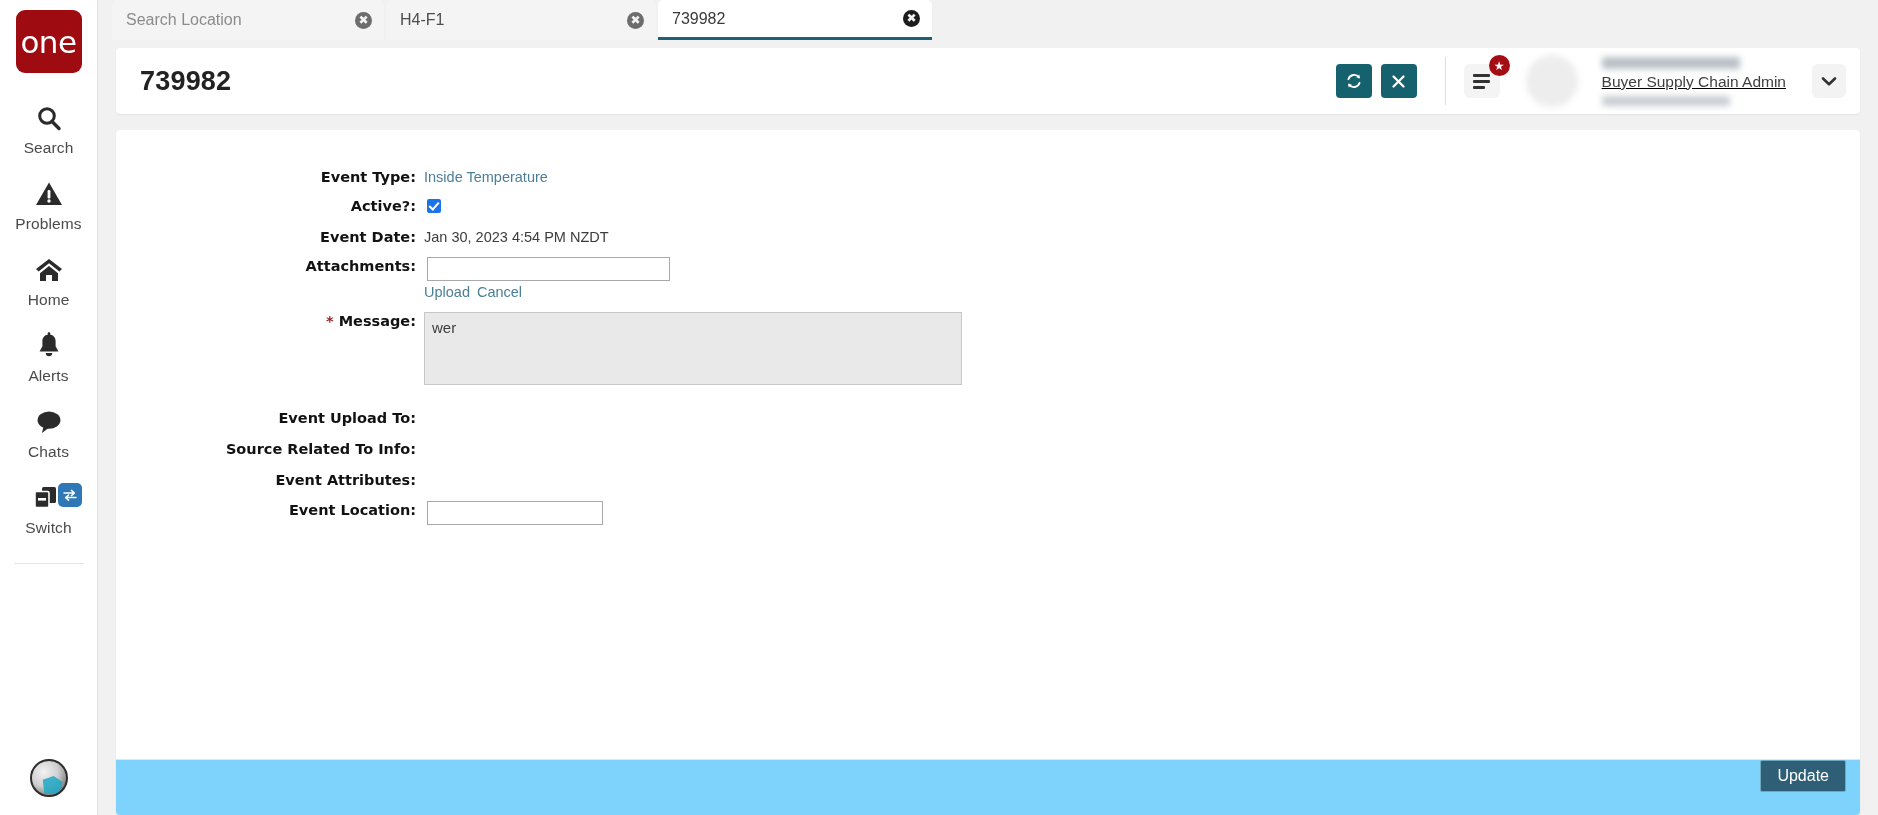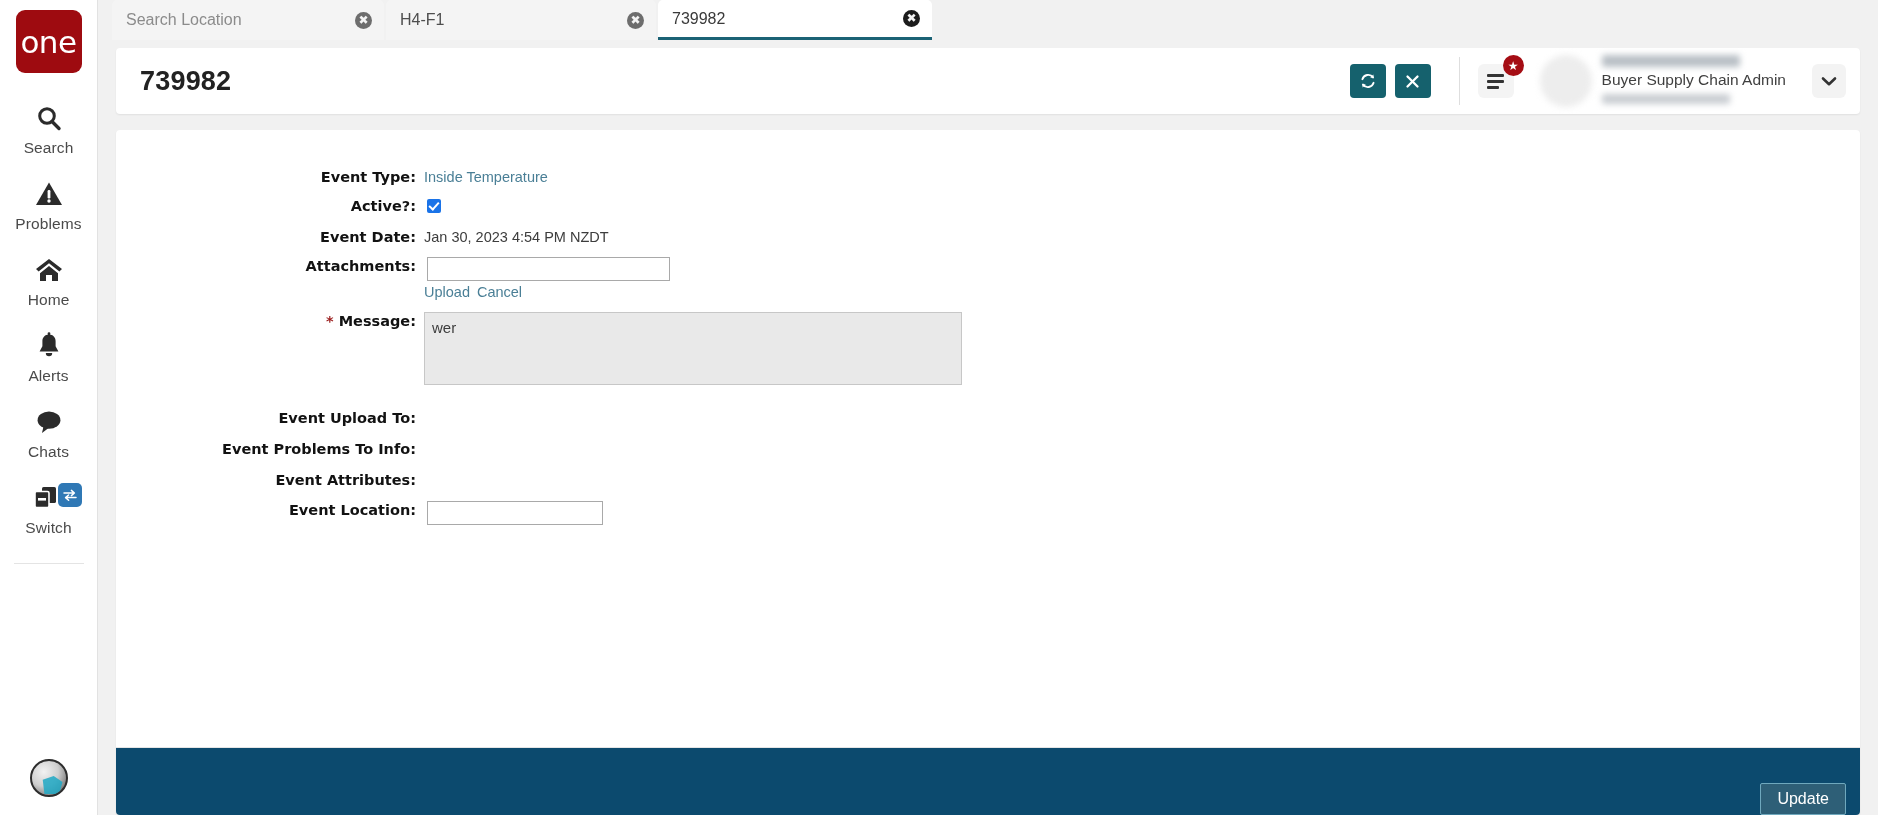--- a/index.html
+++ b/index.html
@@ -256,24 +256,26 @@
   }
   .user-avatar {
     width: 52px;
     height: 52px;
     border-radius: 50%;
     background: #ededed;
     filter: blur(3px);
     flex: 0 0 52px;
   }
   .usertext {
-    margin-left: 10px;
+    margin-left: 24px;
     display: flex;
     flex-direction: column;
+    justify-content: center;
     height: 52px;
+    text-decoration: underline;
   }
   .uname {
     height: 12px;
     width: 138px;
     background: #b9c0c6;
     filter: blur(3.2px);
     border-radius: 2px;
     margin-bottom: 4px;
   }
   .urole {
@@ -404,25 +406,25 @@
     font-family: "Liberation Sans", sans-serif;
     line-height: 18px;
   }
   .locinput { width: 176px; }
   .gap18 { margin-bottom: 19px; }
 
   
   .footer {
     position: absolute;
     left: 0; right: 0; bottom: 0;
-    height: 68px;
-    background: #0c4a6e;
+    height: 56px;
+    background: #7dd3fc;
     border-top: 1px solid #e5e5e5;
     display: flex;
-    align-items: flex-end;
+    align-items: flex-start;
     justify-content: flex-end;
     padding-right: 14px;
   }
   .updbtn {
     background: #2e5f77;
     color: #fff;
     border: 1px solid #6fa8bd;
     border-radius: 2px;
     font-size: 16px;
     padding: 6px 16px;
@@ -632,21 +634,21 @@
               <textarea class="msgbox" style="">wer</textarea>
             </div>
           </div>
 
           <div class="frow" style="margin-bottom:12px">
             <div class="flabel">Event Upload To:</div>
             <div class="fval"></div>
           </div>
 
           <div class="frow" style="margin-bottom:12px">
-            <div class="flabel">Event Problems To Info:</div>
+            <div class="flabel">Source Related To Info:</div>
             <div class="fval"></div>
           </div>
 
           <div class="frow" style="margin-bottom:11px">
             <div class="flabel">Event Attributes:</div>
             <div class="fval"></div>
           </div>
 
           <div class="frow">
             <div class="flabel">Event Location:</div>

